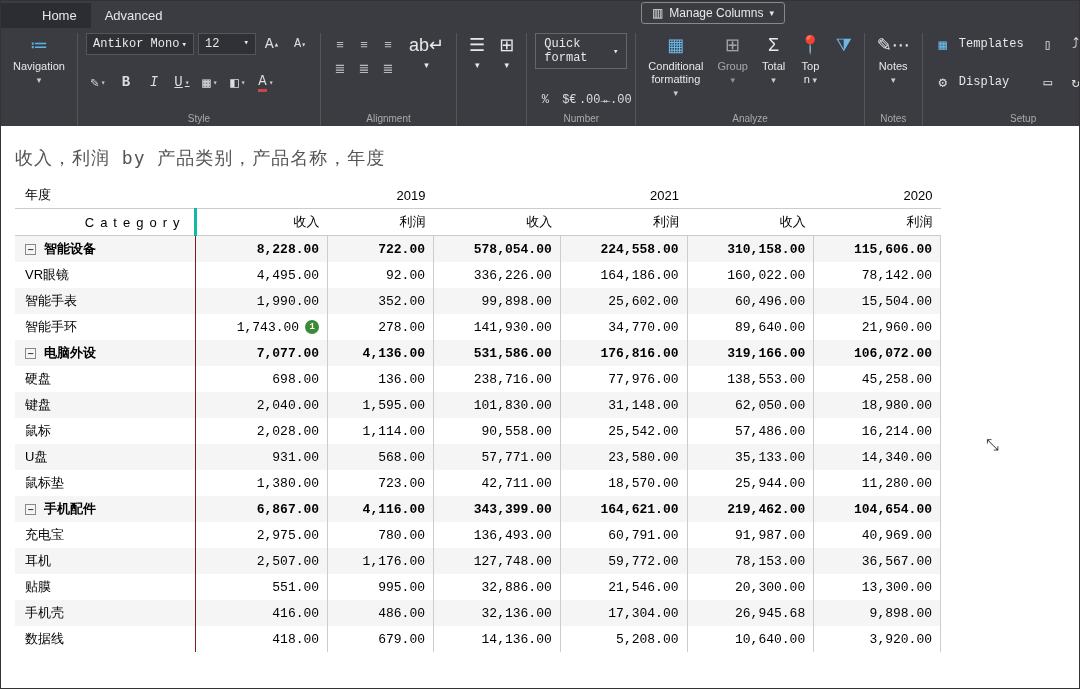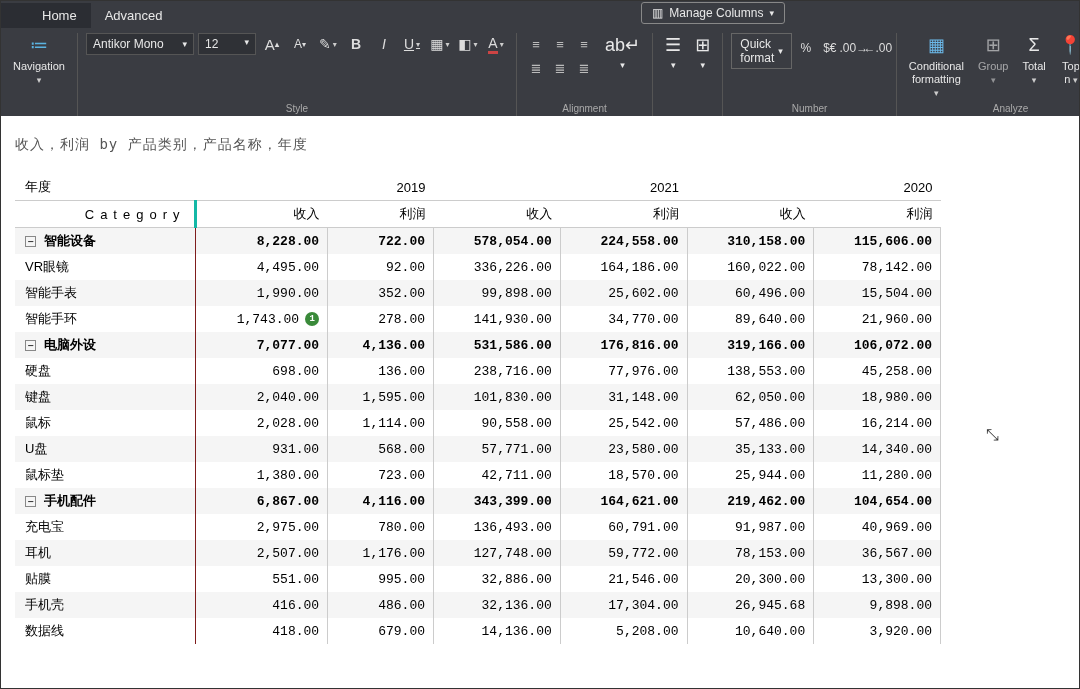--- a/index.html
+++ b/index.html
@@ -61,21 +61,21 @@
   padding: 2px 4px;
   cursor: pointer;
   font-size: 11px;
   line-height: 1.2;
   text-align: center;
   gap: 3px;
 }
 .big-btn .ico { font-size: 18px; }
 .big-btn .chev::after { content: " ▾"; font-size: 9px; color: #ccc; }
 
-.style-col { display: flex; flex-direction: row; gap: 4px; }
+.style-col { display: flex; flex-direction: column; gap: 16px; font-family: Liberation Mono, monospace; }
 .style-row { display: flex; align-items: center; gap: 4px; }
 .font-name {
   background: #2f3136;
   border: 1px solid #555;
   padding: 3px 6px;
   width: 108px;
   font-size: 12px;
   color: #e8e8e8;
   display: flex;
   justify-content: space-between;
@@ -123,25 +123,25 @@
 .num-row { display: flex; gap: 4px; margin-top: 4px; }
 
 
 .content {
   padding: 20px 14px 0 14px;
   height: calc(689px - 109px);
   overflow: auto;
   position: relative;
 }
 .title-text {
-  font-size: 14px;
+  font-size: 18px;
   color: #555;
   font-family: "SimSun", "Microsoft YaHei", monospace;
   letter-spacing: 1px;
-  margin-bottom: 20px;
+  margin-bottom: 12px;
 }
 
 table.data {
   border-collapse: collapse;
   width: 926px;
   font-family: "Consolas", "Courier New", monospace;
   font-size: 13px;
 }
 table.data th, table.data td {
   padding: 4px 8px;

